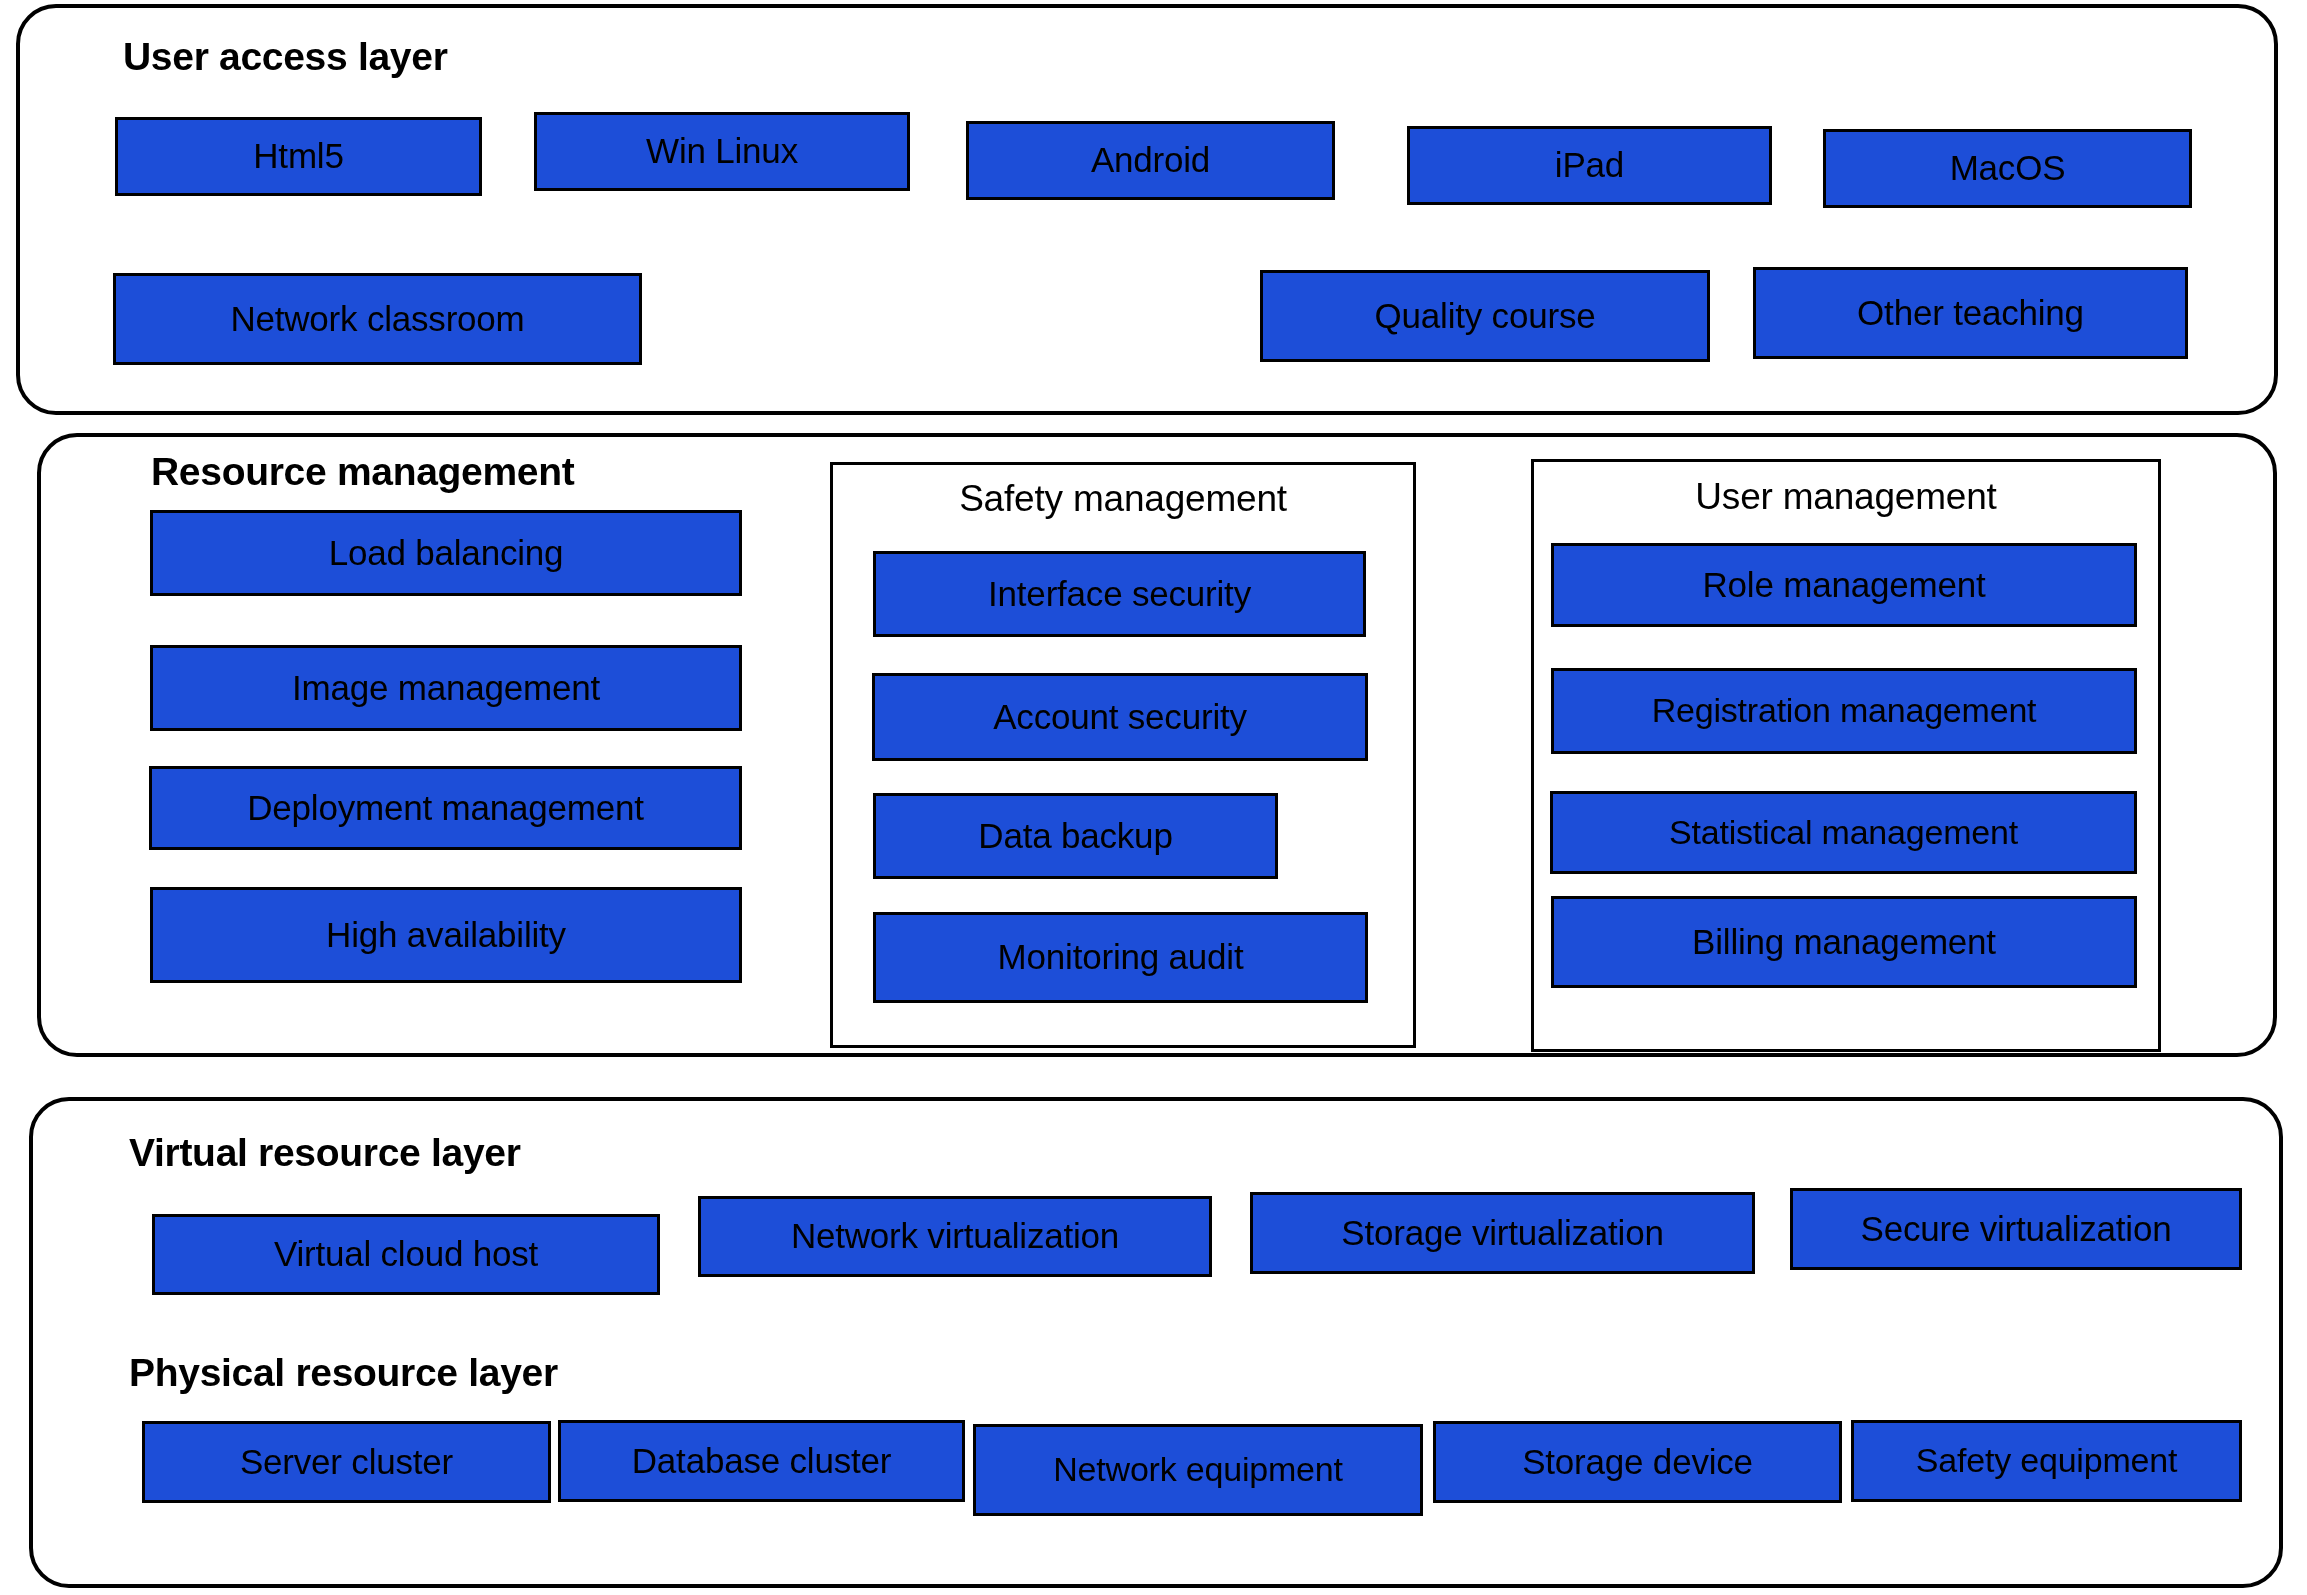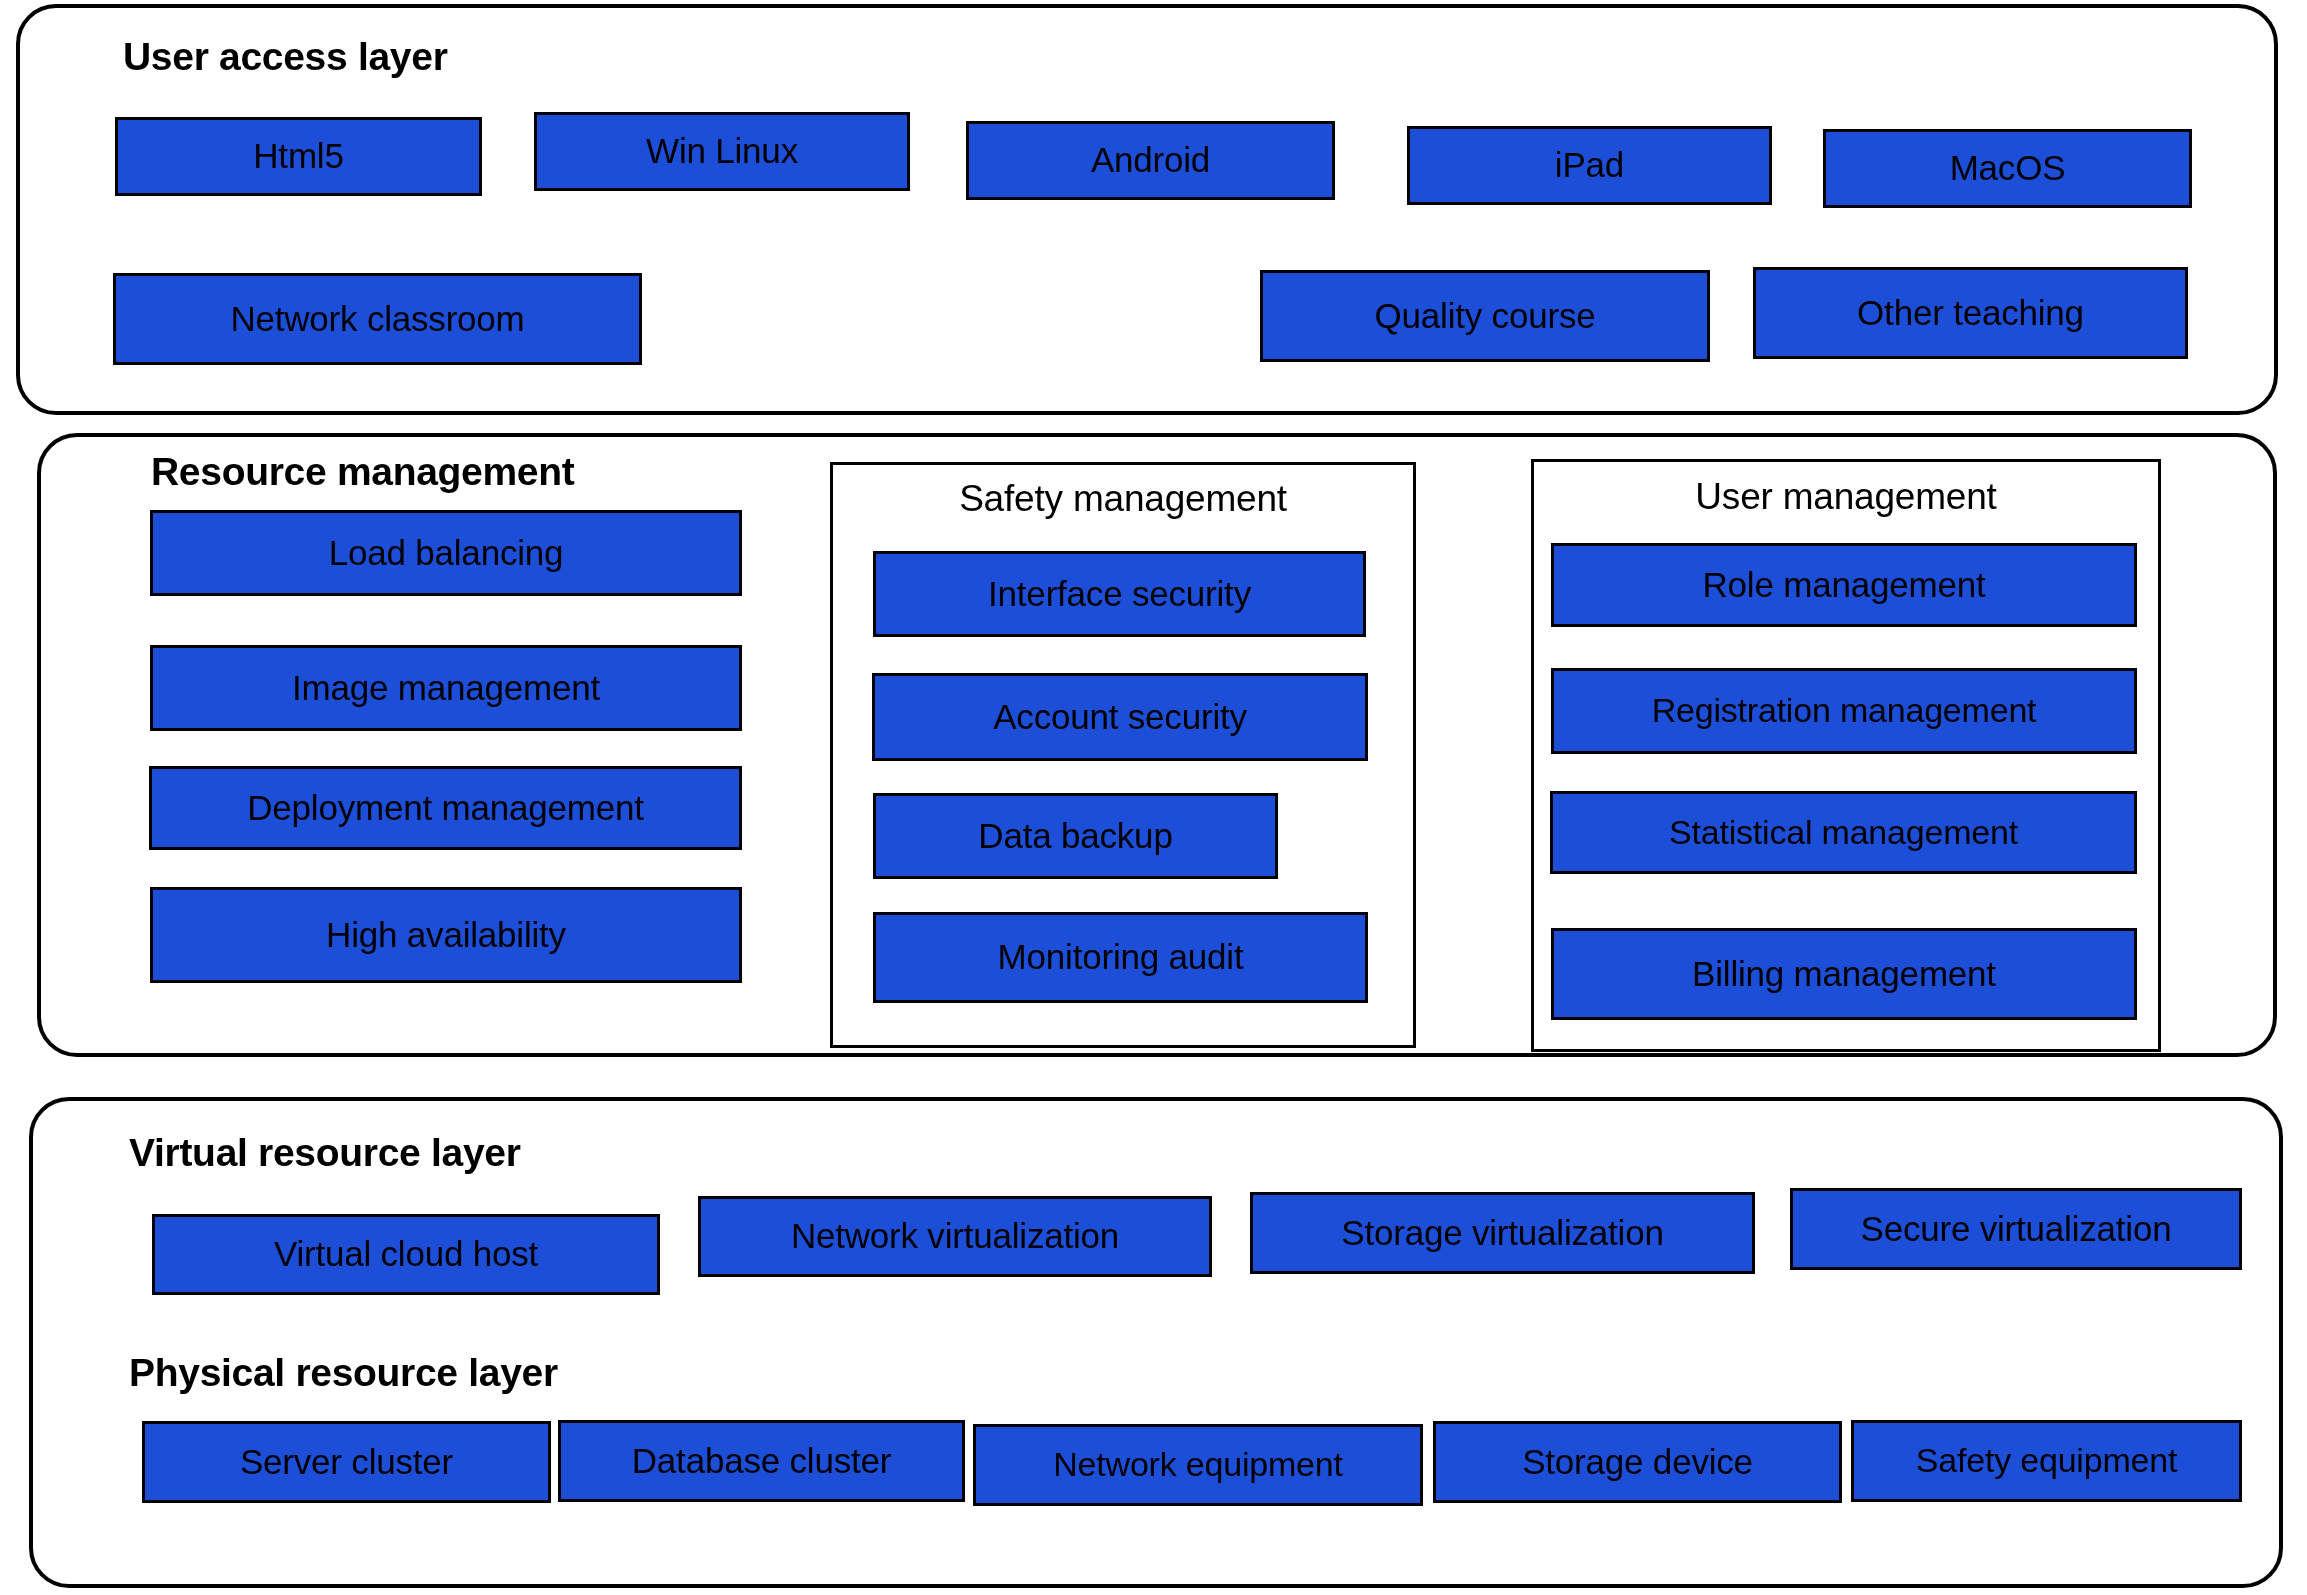--- a/index.html
+++ b/index.html
@@ -109,33 +109,33 @@
   <div class="node" style="left:872px; top:673px; width:496px; height:88px;">Account security</div>
   <div class="node" style="left:873px; top:793px; width:405px; height:86px;">Data backup</div>
   <div class="node" style="left:873px; top:912px; width:495px; height:91px;">Monitoring audit</div>
 
   <div class="group-panel" style="left:1531px; top:459px; width:630px; height:593px;"></div>
   <div class="group-title" style="left:1531px; top:478px; width:630px;">User management</div>
 
   <div class="node" style="left:1551px; top:543px; width:586px; height:84px;">Role management</div>
   <div class="node tight" style="left:1551px; top:668px; width:586px; height:86px;">Registration management</div>
   <div class="node tight" style="left:1550px; top:791px; width:587px; height:83px;">Statistical management</div>
-  <div class="node" style="left:1551px; top:928px; width:586px; height:92px;">Billing management</div>
+  <div class="node" style="left:1551px; top:896px; width:586px; height:92px;">Billing management</div>
 
   <div class="layer" style="left:29px; top:1097px; width:2254px; height:491px;"></div>
 
   <div class="layer-title" style="left:129px; top:1133px;">Virtual resource layer</div>
 
   <div class="node" style="left:152px; top:1198px; width:508px; height:81px;margin-top:16px;">Virtual cloud host</div>
   <div class="node" style="left:1250px; top:1192px; width:505px; height:82px;">Storage virtualization</div>
   <div class="node" style="left:698px; top:1196px; width:514px; height:81px;">Network virtualization</div>
   <div class="node" style="left:1790px; top:1188px; width:452px; height:82px;">Secure virtualization</div>
 
   <div class="layer-title" style="left:129px; top:1353px;">Physical resource layer</div>
 
   <div class="node" style="left:142px; top:1421px; width:409px; height:82px;">Server cluster</div>
   <div class="node" style="left:558px; top:1420px; width:407px; height:82px;">Database cluster</div>
-  <div class="node tight" style="left:973px; top:1424px; width:450px; height:82px;">Network equipment</div>
+  <div class="node tight" style="left:973px; top:1424px; width:450px; height:92px;">Network equipment</div>
   <div class="node" style="left:1433px; top:1421px; width:409px; height:82px;">Storage device</div>
   <div class="node tight" style="left:1851px; top:1420px; width:391px; height:82px;">Safety equipment</div>
 
 </div>
 
 
 </body></html>

